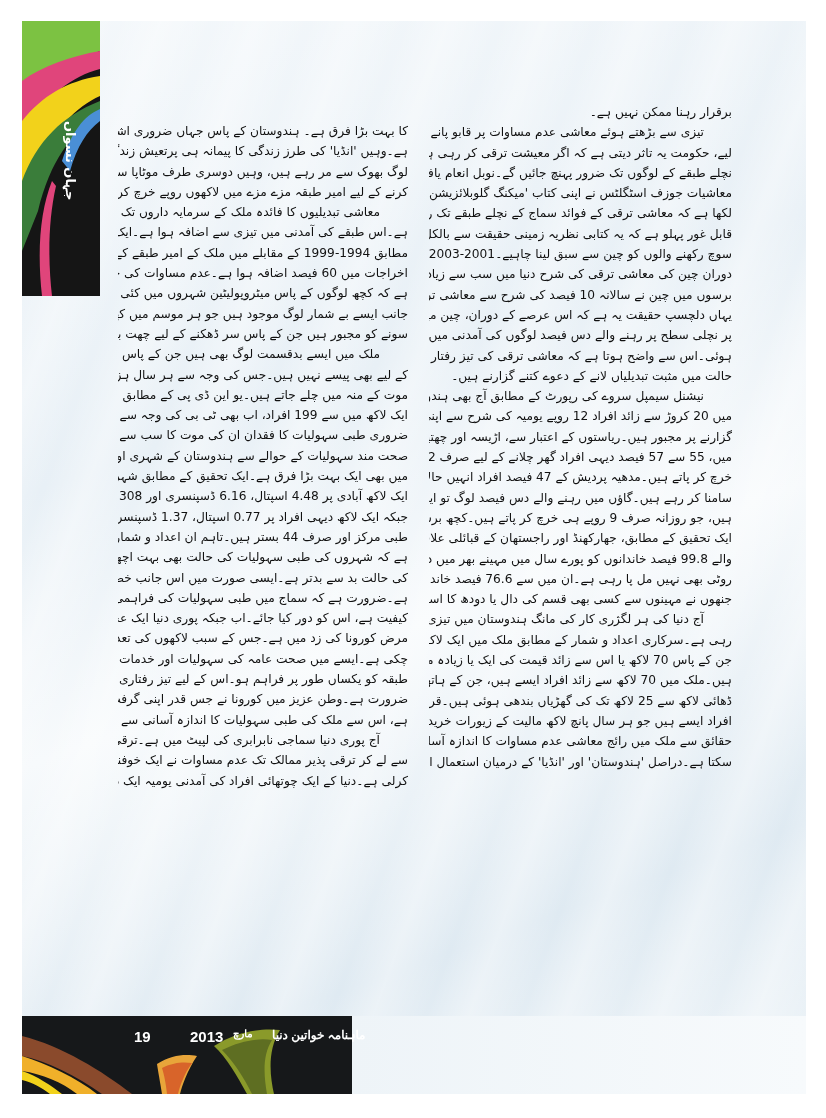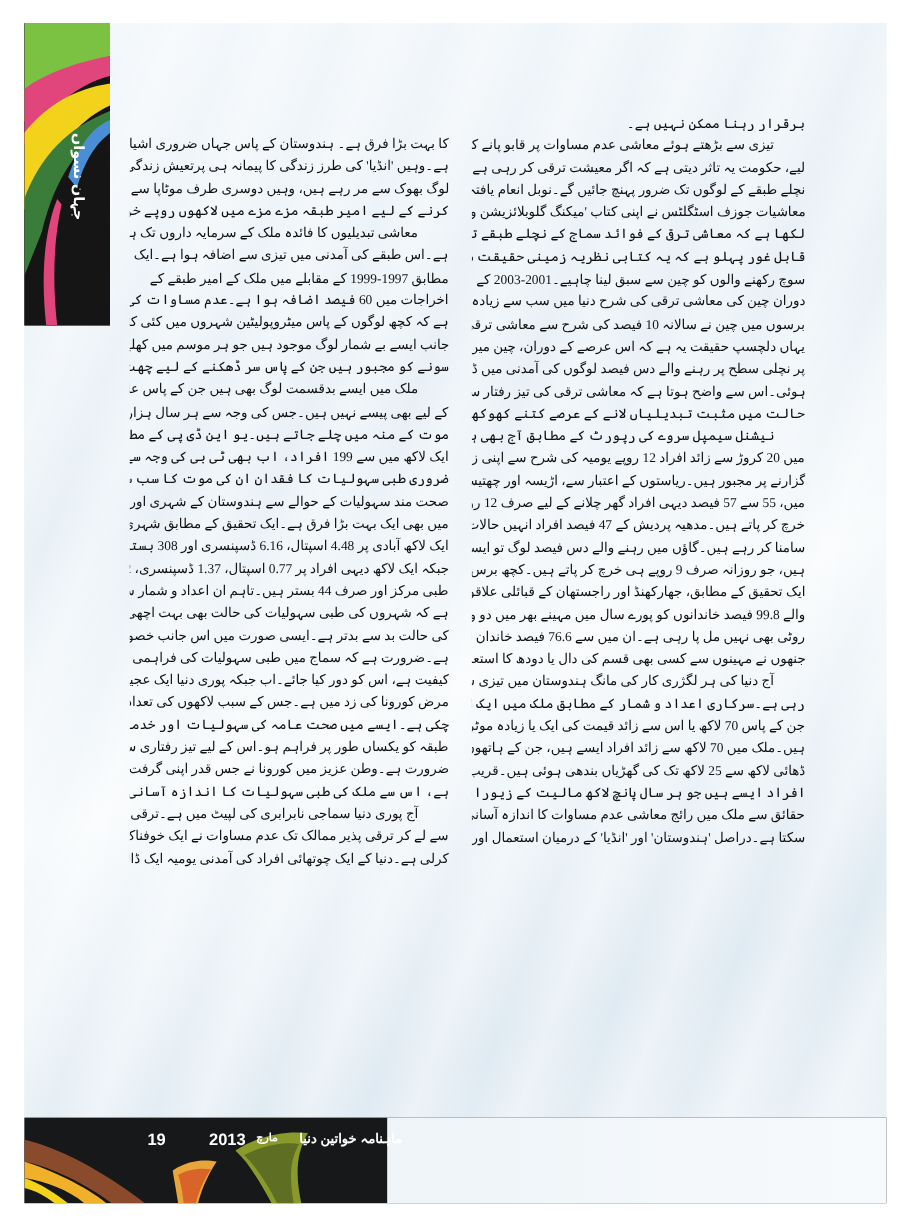--- a/index.html
+++ b/index.html
@@ -6,21 +6,21 @@
   body { width: 826px; height: 1118px; background: #ffffff; position: relative; overflow: hidden;
          font-family: "DejaVu Sans", sans-serif; }
   .page { position: absolute; left: 22px; top: 21px; width: 784px; height: 1073px; overflow: hidden;
           background: linear-gradient(160deg, #f4f8fb 0%, #e8f0f6 35%, #f7fafc 55%, #dfeaf2 80%, #eef4f8 100%); }
   .rays { position: absolute; inset: 0;
           background: repeating-linear-gradient(110deg, rgba(255,255,255,0) 0px, rgba(255,255,255,0.55) 40px, rgba(255,255,255,0) 90px); opacity: .7; }
   .side-art { position: absolute; left: 0; top: 0; width: 78px; height: 275px; overflow: hidden; background: #1a1a1a; }
   .side-art svg { position: absolute; left: 0; top: 0; }
   .section-tag { position: absolute; left: 22px; top: 95px; width: 34px; height: 90px; color: #ffffff;
                  writing-mode: vertical-rl; font-size: 13px; font-weight: bold; text-align: center; direction: rtl; }
-  .col { position: absolute; direction: rtl; text-align: justify; color: #111; font-size: 12.2px; line-height: 20.3px; font-family: Liberation Serif, serif; }
+  .col { position: absolute; direction: rtl; text-align: justify; color: #111; font-size: 12.2px; line-height: 20.3px; }
   .col .line { display: block; white-space: nowrap; overflow: hidden; text-align: right; }
   .col .indent { padding-right: 28px; }
   .col-left { left: 96px; top: 100px; width: 290px; }
   .col-right { left: 407px; top: 81px; width: 303px; }
   .footer { position: absolute; left: 0; top: 995px; width: 784px; height: 78px; background: #16181a; overflow: hidden; }
   .footer svg { position: absolute; left: 0; top: 0; }
   .footer-right-strip { position: absolute; left: 330px; top: 995px; width: 454px; height: 78px;
                         background: linear-gradient(90deg, #eef4f8, #f7fafc); }
   .folio { position: absolute; top: 1007px; color: #ffffff; font-weight: bold; font-size: 15px; font-family: "Liberation Sans", sans-serif; }
   .folio-page { left: 112px; }
@@ -54,21 +54,21 @@
       <span class="line">نچلے طبقے کے لوگوں تک ضرور پہنچ جائیں گے۔نوبل انعام یافتہ امریکی ماہر</span>
       <span class="line">معاشیات جوزف اسٹگلٹس نے اپنی کتاب 'میکنگ گلوبلائزیشن ورک' میں</span>
       <span class="line">لکھا ہے کہ معاشی ترقی کے فوائد سماج کے نچلے طبقے تک رس کر پہنچتے ہیں۔</span>
       <span class="line">قابل غور پہلو ہے کہ یہ کتابی نظریہ زمینی حقیقت سے بالکل مختلف ہے۔ایسی</span>
       <span class="line">سوچ رکھنے والوں کو چین سے سبق لینا چاہیے۔2001-2003 کے</span>
       <span class="line">دوران چین کی معاشی ترقی کی شرح دنیا میں سب سے زیادہ تھی۔ان</span>
       <span class="line">برسوں میں چین نے سالانہ 10 فیصد کی شرح سے معاشی ترقی حاصل کی۔</span>
       <span class="line">یہاں دلچسپ حقیقت یہ ہے کہ اس عرصے کے دوران، چین میں معاشی طور</span>
       <span class="line">پر نچلی سطح پر رہنے والے دس فیصد لوگوں کی آمدنی میں ڈھائی فیصد کی واقع</span>
       <span class="line">ہوئی۔اس سے واضح ہوتا ہے کہ معاشی ترقی کی تیز رفتار سے عام لوگوں کی</span>
-      <span class="line">حالت میں مثبت تبدیلیاں لانے کے عرصے کتنے کھوکھلے ہیں۔</span>
+      <span class="line">حالت میں مثبت تبدیلیاں لانے کے دعوے کتنے گزارنے ہیں۔</span>
       <span class="line indent">نیشنل سیمپل سروے کی رپورٹ کے مطابق آج بھی ہندوستان</span>
       <span class="line">میں 20 کروڑ سے زائد افراد 12 روپے یومیہ کی شرح سے اپنی زندگی</span>
       <span class="line">گزارنے پر مجبور ہیں۔ریاستوں کے اعتبار سے، اڑیسہ اور چھتیس گڑھ</span>
       <span class="line">میں، 55 سے 57 فیصد دیہی افراد گھر چلانے کے لیے صرف 12 روپیہ</span>
       <span class="line">خرچ کر پاتے ہیں۔مدھیہ پردیش کے 47 فیصد افراد انہیں حالات کا</span>
       <span class="line">سامنا کر رہے ہیں۔گاؤں میں رہنے والے دس فیصد لوگ تو ایسے بھی</span>
       <span class="line">ہیں، جو روزانہ صرف 9 روپے ہی خرچ کر پاتے ہیں۔کچھ برس پہلے کی گئی</span>
       <span class="line">ایک تحقیق کے مطابق، جھارکھنڈ اور راجستھان کے قبائلی علاقوں میں رہنے</span>
       <span class="line">والے 99.8 فیصد خاندانوں کو پورے سال میں مہینے بھر میں دو وقت کی</span>
       <span class="line">روٹی بھی نہیں مل پا رہی ہے۔ان میں سے 76.6 فیصد خاندان ایسے تھے،</span>
@@ -82,21 +82,21 @@
       <span class="line">حقائق سے ملک میں رائج معاشی عدم مساوات کا اندازہ آسانی سے لگایا جا</span>
       <span class="line">سکتا ہے۔دراصل 'ہندوستان' اور 'انڈیا' کے درمیان استعمال اور کھپت</span>
     </div>
   <div class="col col-left" id="col-left">
       <span class="line">کا بہت بڑا فرق ہے۔ ہندوستان کے پاس جہاں ضروری اشیا کی بڑی کمی</span>
       <span class="line">ہے۔وہیں 'انڈیا' کی طرز زندگی کا پیمانہ ہی پرتعیش زندگی ہے۔ایک طرف</span>
       <span class="line">لوگ بھوک سے مر رہے ہیں، وہیں دوسری طرف موٹاپا سے نجات حاصل</span>
       <span class="line">کرنے کے لیے امیر طبقہ مزے مزے میں لاکھوں روپے خرچ کر رہا ہے۔</span>
       <span class="line indent">معاشی تبدیلیوں کا فائدہ ملک کے سرمایہ داروں تک ہی محدود رہ گیا</span>
       <span class="line">ہے۔اس طبقے کی آمدنی میں تیزی سے اضافہ ہوا ہے۔ایک اندازے کے</span>
-      <span class="line">مطابق 1997-1999 کے مقابلے میں ملک کے امیر طبقے کے</span>
+      <span class="line">مطابق 1994-1999 کے مقابلے میں ملک کے امیر طبقے کے</span>
       <span class="line">اخراجات میں 60 فیصد اضافہ ہوا ہے۔عدم مساوات کی خلیج اتنی گہری ہوگئی</span>
       <span class="line">ہے کہ کچھ لوگوں کے پاس میٹروپولیٹین شہروں میں کئی کئی بنگلے ہیں۔جبکہ دوسری</span>
       <span class="line">جانب ایسے بے شمار لوگ موجود ہیں جو ہر موسم میں کھلے آسمان کے نیچے</span>
       <span class="line">سونے کو مجبور ہیں جن کے پاس سر ڈھکنے کے لیے چھت بھی نہیں ہے۔</span>
       <span class="line indent">ملک میں ایسے بدقسمت لوگ بھی ہیں جن کے پاس علاج کروانے</span>
       <span class="line">کے لیے بھی پیسے نہیں ہیں۔جس کی وجہ سے ہر سال ہزاروں افراد</span>
       <span class="line">موت کے منہ میں چلے جاتے ہیں۔یو این ڈی پی کے مطابق ملک کے ہر</span>
       <span class="line">ایک لاکھ میں سے 199 افراد، اب بھی ٹی بی کی وجہ سے مرتے ہیں۔</span>
       <span class="line">ضروری طبی سہولیات کا فقدان ان کی موت کا سب سے زیادہ ذمہ دار ہے۔</span>
       <span class="line">صحت مند سہولیات کے حوالے سے ہندوستان کے شہری اور دیہی علاقوں</span>

